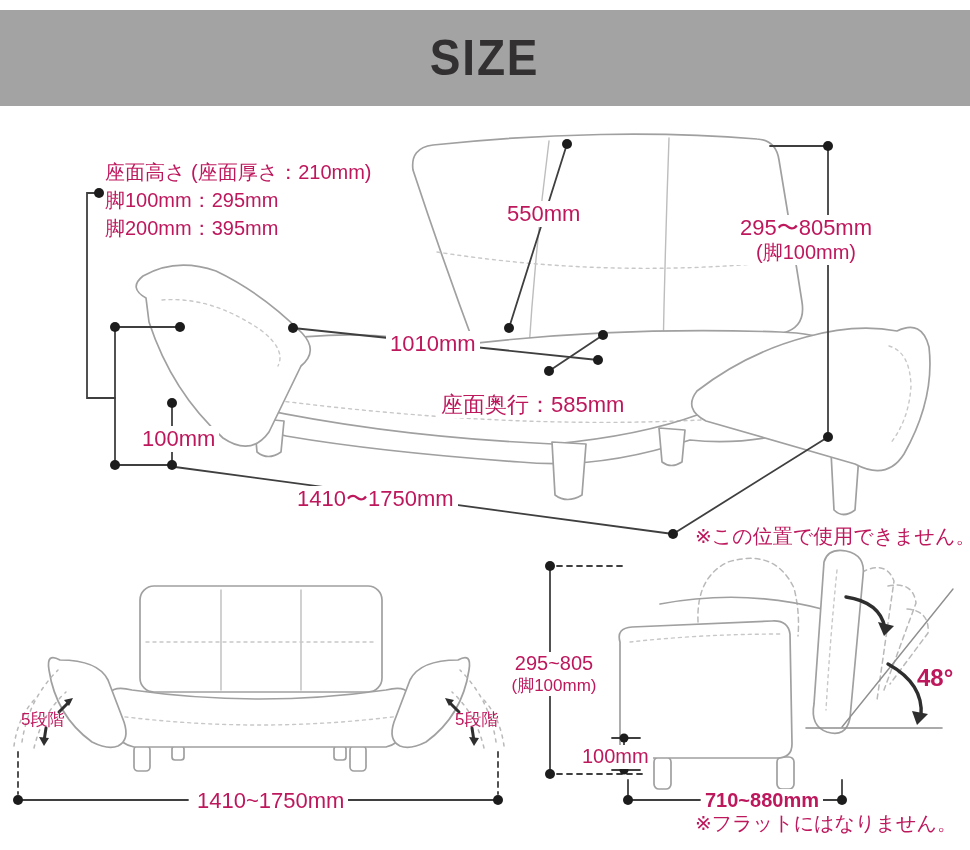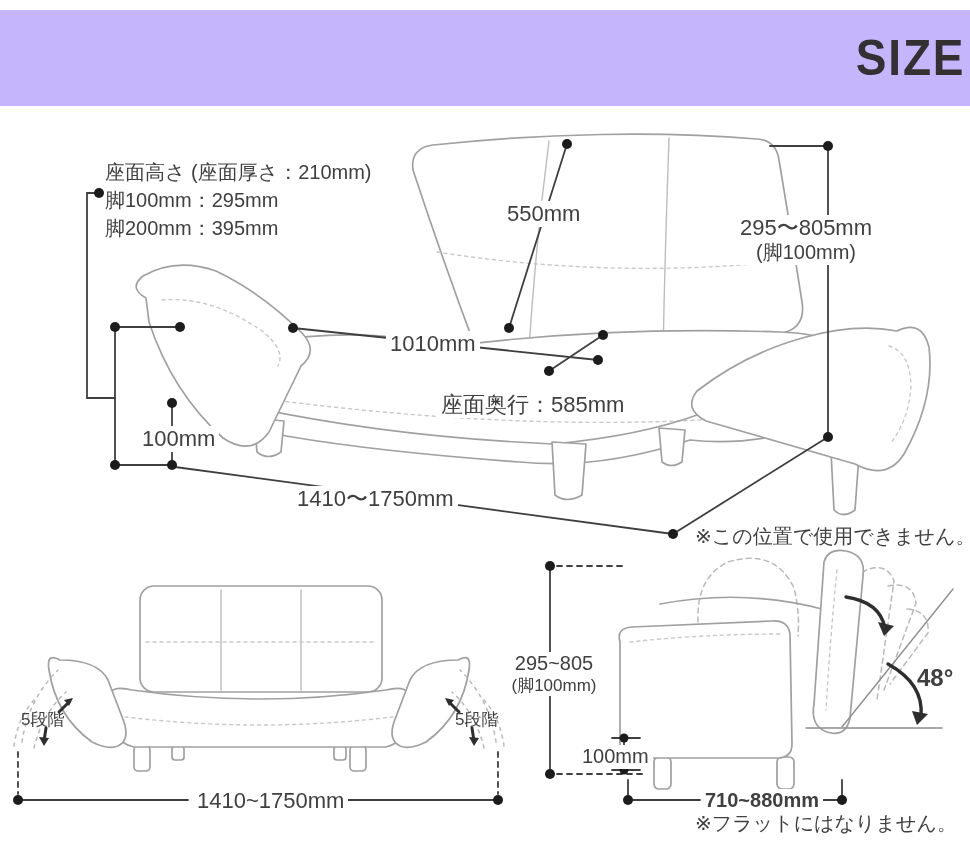--- a/index.html
+++ b/index.html
@@ -1,23 +1,23 @@
 <!DOCTYPE html>
 <html><head>
 <meta charset="utf-8">
 <style>
   html,body{margin:0;padding:0;background:#ffffff;}
   .page{position:relative;width:970px;height:850px;background:#ffffff;overflow:hidden;
         font-family:"Liberation Sans","DejaVu Sans",sans-serif;color:#3a3a3a;}
-  .header{position:absolute;left:0;top:10px;width:970px;height:96px;background:#c4b5fd;
-          display:flex;align-items:center;justify-content:flex-end;}
+  .header{position:absolute;left:0;top:10px;width:970px;height:96px;background:#a3a3a3;
+          display:flex;align-items:center;justify-content:center;}
   .header .title{font-size:50px;font-weight:800;letter-spacing:2px;color:#333032;
                  transform:scaleX(.92);}
   svg.art{position:absolute;left:0;top:0;}
-  .lbl{position:absolute;white-space:nowrap;color:#404040;line-height:1.18;}
+  .lbl{position:absolute;white-space:nowrap;color:#be185d;line-height:1.18;}
   .bgw{background:#ffffff;padding:0 4px;}
   .ctr{text-align:center;}
   .sz20{font-size:20px;}
   .sz22{font-size:22px;}
   .sz17{font-size:17px;}
   .sz26{font-size:24px;font-weight:600;}
   .seatblock{font-size:20px;line-height:28px;}
 </style>
 </head>
 <body>

